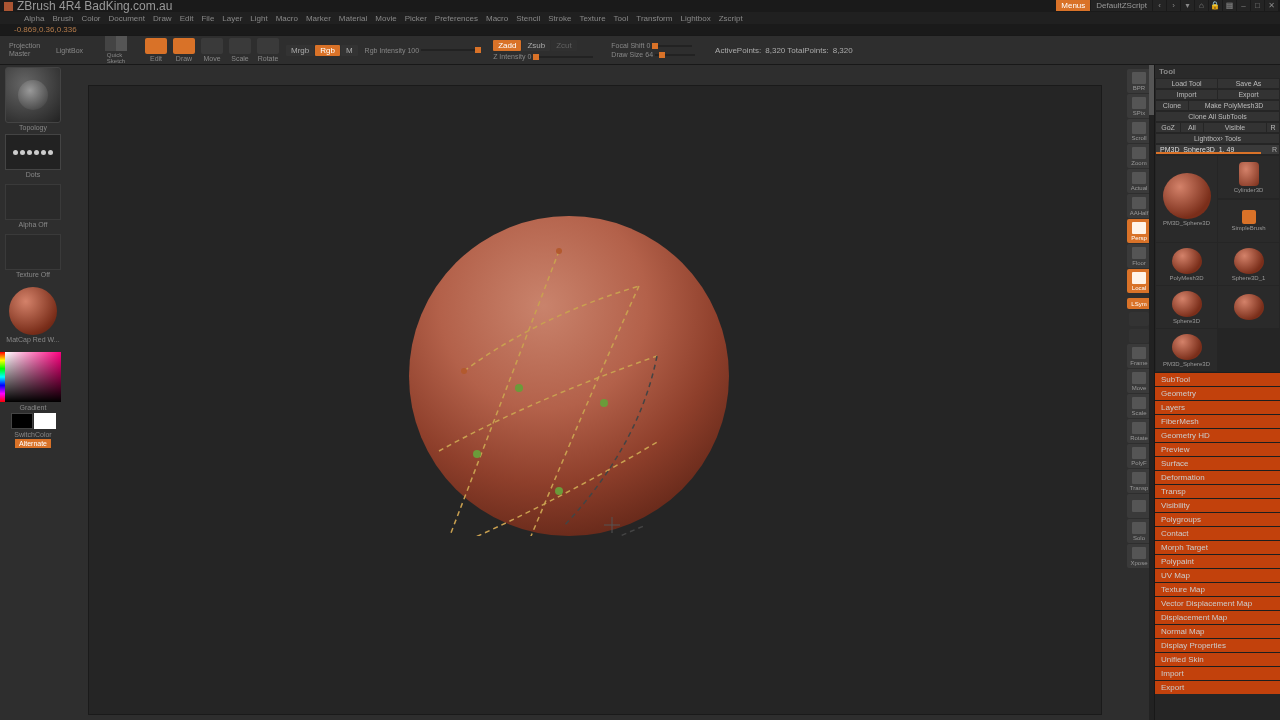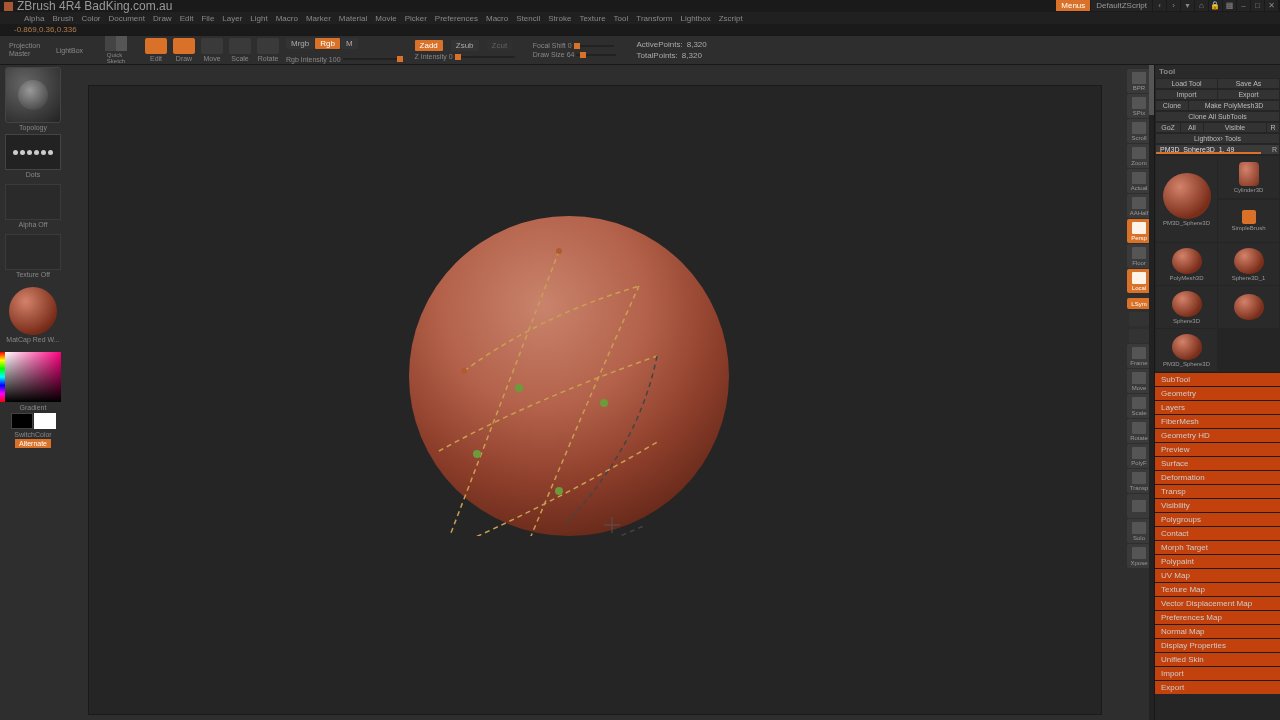--- a/index.html
+++ b/index.html
@@ -28,21 +28,21 @@
 .tt-btn.text-only { width:48px; text-align:left; padding-left:4px; }
 .tt-icon { width:22px; height:16px; background:#3a3a3a; margin-bottom:1px; border-radius:2px; position:relative; }
 .tt-icon.dual { display:flex; }
 .tt-icon.dual div { flex:1; }
 .tt-btn.orange .tt-icon { background:#d97228; }
 .tt-group { display:flex; align-items:center; gap:1px; margin-left:4px; }
 .tt-pill { padding:1px 5px; font-size:8px; background:#333; color:#aaa; border-radius:1px; }
 .tt-pill.orange { background:#d97228; color:#fff; }
 .tt-slider-track { width:60px; height:2px; background:#222; position:relative; }
 .tt-slider-thumb { width:6px; height:6px; background:#d97228; position:absolute; top:-2px; }
-.tt-stats { display:flex; flex-direction:column; margin-left:20px; font-size:8px; color:#aaa; gap:2px; }
+.tt-stats { display:flex; flex-direction:row; margin-left:20px; font-size:8px; color:#aaa; gap:2px; }
 .tt-stats-row { display:flex; gap:4px; }
 
 
 .main { position:absolute; top:65px; left:0; right:0; bottom:0; display:flex; }
 
 
 .left-palette { width:66px; background:#2e2e2e; display:flex; flex-direction:column; align-items:center; padding-top:2px; }
 .lp-brush { width:56px; height:56px; background:radial-gradient(circle at 35% 30%,#666,#222); border:1px solid #444; border-radius:3px; position:relative; }
 .lp-brush::after { content:""; position:absolute; width:30px; height:30px; border-radius:50%; background:radial-gradient(circle at 40% 35%,#999,#333); top:12px; left:12px; }
 .lp-label { font-size:7px; color:#888; margin:1px 0 3px; }
@@ -177,39 +177,39 @@
   <div class="tt-btn">
       <div class="tt-icon"></div>
       <span>Scale</span>
     </div>
   <div class="tt-btn">
       <div class="tt-icon"></div>
       <span>Rotate</span>
     </div>
 
   <div class="tt-group">
-    <div style="display:flex;flex-direction:column;gap:7px">
+    <div style="display:flex;gap:7px">
       <div style="display:flex;gap:1px">
         <div class="tt-pill">Mrgb</div>
         <div class="tt-pill orange">Rgb</div>
         <div class="tt-pill">M</div>
       </div>
       <div style="display:flex;align-items:center;gap:2px">
         <span style="font-size:7px">Rgb Intensity</span>
         <span style="font-size:7px">100</span>
         <div class="tt-slider-track">
             <div class="tt-slider-thumb" style="left:54px"></div>
           </div>
       </div>
     </div>
   </div>
 
   <div class="tt-group" style="margin-left:12px">
     <div style="display:flex;flex-direction:column;gap:2px">
-      <div style="display:flex;gap:8px">
+      <div style="display:flex;gap:1px">
         <div class="tt-pill orange">Zadd</div>
         <div class="tt-pill">Zsub</div>
         <div class="tt-pill" style="opacity:.4">Zcut</div>
       </div>
       <div style="display:flex;align-items:center;gap:2px">
         <span style="font-size:7px">Z Intensity</span>
         <span style="font-size:7px">0</span>
         <div class="tt-slider-track">
             <div class="tt-slider-thumb" style="left:0"></div>
           </div>
@@ -467,21 +467,21 @@
         <div class="rp-section">Deformation</div>
         <div class="rp-section">Transp</div>
         <div class="rp-section">Visibility</div>
         <div class="rp-section">Polygroups</div>
         <div class="rp-section">Contact</div>
         <div class="rp-section">Morph Target</div>
         <div class="rp-section">Polypaint</div>
         <div class="rp-section">UV Map</div>
         <div class="rp-section">Texture Map</div>
         <div class="rp-section">Vector Displacement Map</div>
-        <div class="rp-section">Preferences Map</div>
+        <div class="rp-section">Displacement Map</div>
         <div class="rp-section">Normal Map</div>
         <div class="rp-section">Display Properties</div>
         <div class="rp-section">Unified Skin</div>
         <div class="rp-section">Import</div>
         <div class="rp-section">Export</div>
       </div>
   </div>
 </div>
 
 </body></html>

